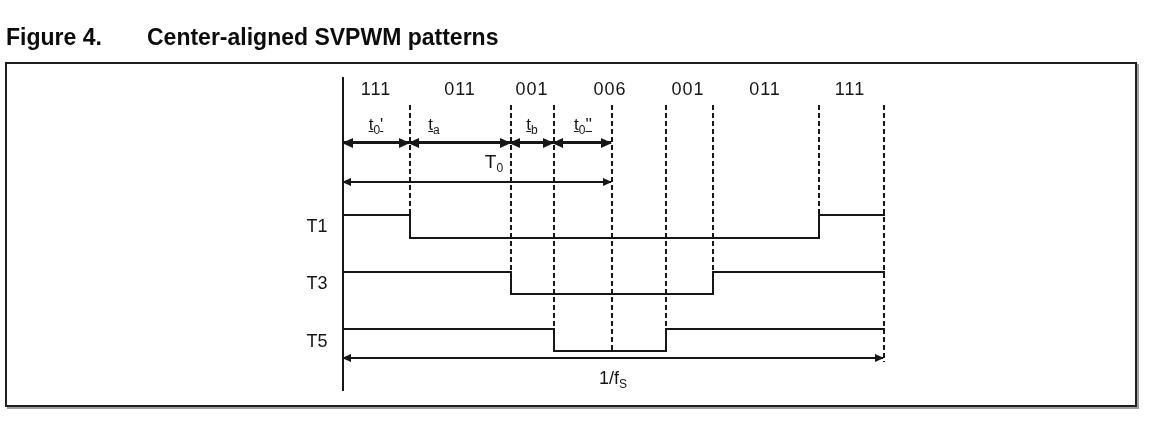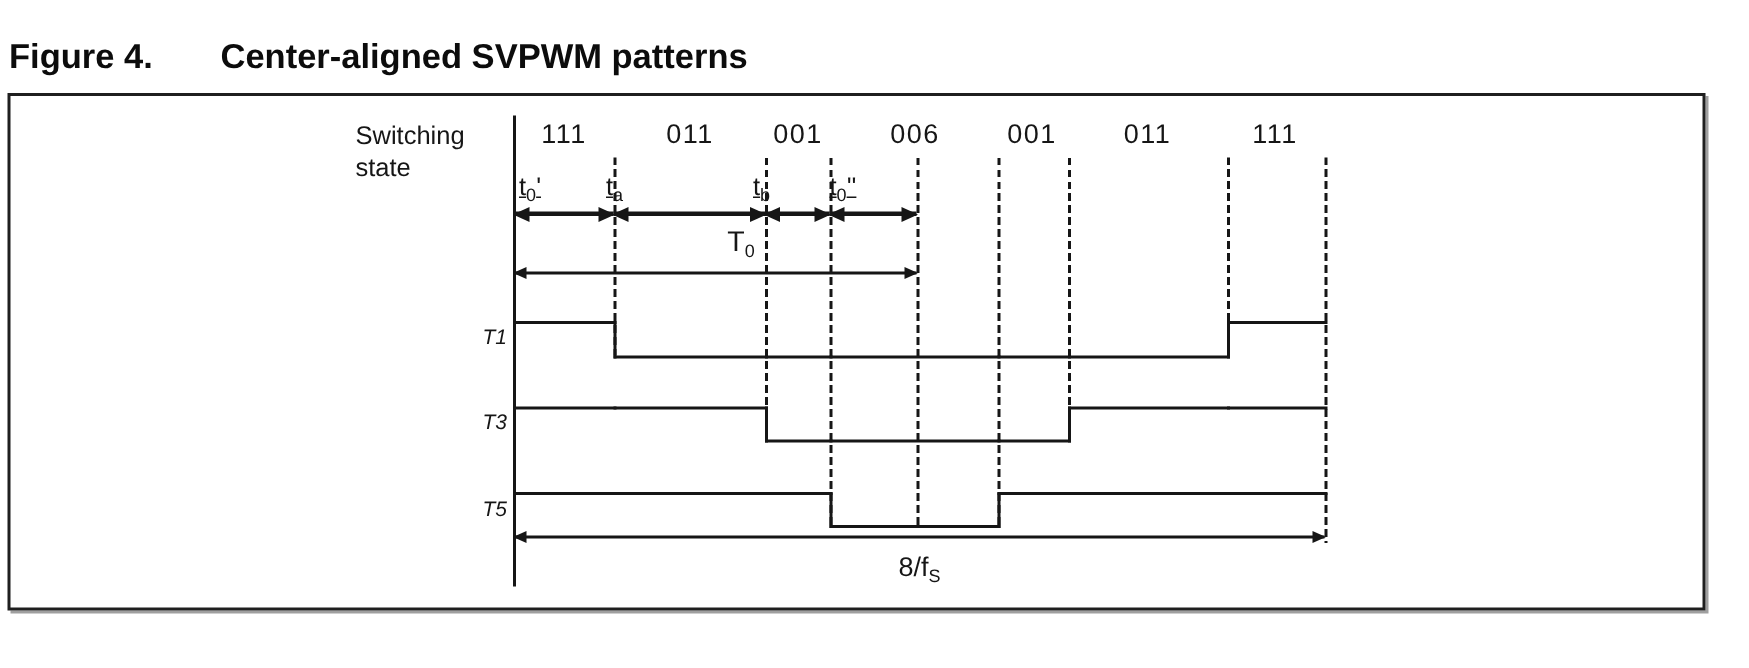--- a/index.html
+++ b/index.html
@@ -15,24 +15,24 @@
   
   .frame{
     position:absolute;left:5px;top:62px;width:1132px;height:345px;
     box-sizing:border-box;border:2px solid #1f1f1f;background:#ffffff;
     box-shadow:2px 2px 0 #9f9f9f;
   }
   
   .stage{position:absolute;left:0;top:0;width:1166px;height:445px;}
   .sw-label{position:absolute;left:237px;top:80px;font-size:17px;line-height:21px;}
   .state-label{position:absolute;top:79px;width:60px;text-align:center;font-size:18px;letter-spacing:1px;}
-  .tlabel{position:absolute;top:115px;width:60px;text-align:left;font-size:17px;white-space:nowrap;text-decoration:underline;}
+  .tlabel{position:absolute;top:115px;width:60px;text-align:center;font-size:17px;white-space:nowrap;text-decoration:underline;}
   .tlabel sub, .blabel sub{font-size:12px;vertical-align:-4px;}
   .blabel{position:absolute;width:60px;text-align:center;font-size:18px;white-space:nowrap;}
-  .sig-label{position:absolute;left:296px;width:42px;text-align:right;font-size:14px;font-style:italic;}
+  .sig-label{position:absolute;left:296px;width:42px;text-align:center;font-size:18px;}
   .axis{position:absolute;left:342px;top:77px;width:2px;height:314px;background:#161616;}
   .dash{
     position:absolute;width:2px;
     background:repeating-linear-gradient(to bottom,#161616 0 5px,rgba(0,0,0,0) 5px 8px);
   }
   .seg{position:absolute;background:#161616;}
   
   .arrow{position:absolute;height:2px;background:#161616;}
   .arrow::before{
     content:"";position:absolute;left:-1px;top:50%;transform:translateY(-50%);
@@ -51,24 +51,20 @@
 </head>
 <body>
 
 <div class="cap cap-label">Figure 4.</div>
 <div class="cap cap-title">Center-aligned SVPWM patterns</div>
 
 <div class="frame"></div>
 
 <div class="stage">
 
-  <div class="sw-label">
-    <div>Switching</div>
-    <div>state</div>
-  </div>
 
   <div class="axis"></div>
 
   <div class="state-label" style="left:346px">111</div>
   <div class="state-label" style="left:430px">011</div>
   <div class="state-label" style="left:502px">001</div>
   <div class="state-label" style="left:580px">006</div>
   <div class="state-label" style="left:658px">001</div>
   <div class="state-label" style="left:735px">011</div>
   <div class="state-label" style="left:820px">111</div>
@@ -84,21 +80,21 @@
   <div class="arrow thick" style="left:553px;top:141px;width:58px"></div>
 
   <div class="blabel" style="left:464px;top:151px;font-size:19px"><span>T</span><sub>0</sub></div>
   <div class="arrow" style="left:343px;top:181px;width:268px"></div>
 
   <div class="sig-label" style="top:216px">T1</div>
   <div class="sig-label" style="top:273px">T3</div>
   <div class="sig-label" style="top:331px">T5</div>
 
   <div class="arrow" style="left:343px;top:357px;width:540px"></div>
-  <div class="blabel" style="left:583px;top:368px"><span>8/f</span><sub>S</sub></div>
+  <div class="blabel" style="left:583px;top:368px"><span>1/f</span><sub>S</sub></div>
 
 <div class="dash" style="left: 409px; top: 105px; width: 2px; height: 132px;"></div>
     <div class="dash" style="left: 510px; top: 105px; width: 2px; height: 188px;"></div>
     <div class="dash" style="left: 553px; top: 105px; width: 2px; height: 245px;"></div>
     <div class="dash" style="left: 611px; top: 105px; width: 2px; height: 245px;"></div>
     <div class="dash" style="left: 665px; top: 105px; width: 2px; height: 245px;"></div>
     <div class="dash" style="left: 712px; top: 105px; width: 2px; height: 188px;"></div>
     <div class="dash" style="left: 818px; top: 105px; width: 2px; height: 132px;"></div>
     <div class="dash" style="left: 883px; top: 105px; width: 2px; height: 257px;"></div>
     <div class="seg" style="left: 343px; top: 214px; width: 68px; height: 2px;"></div>

